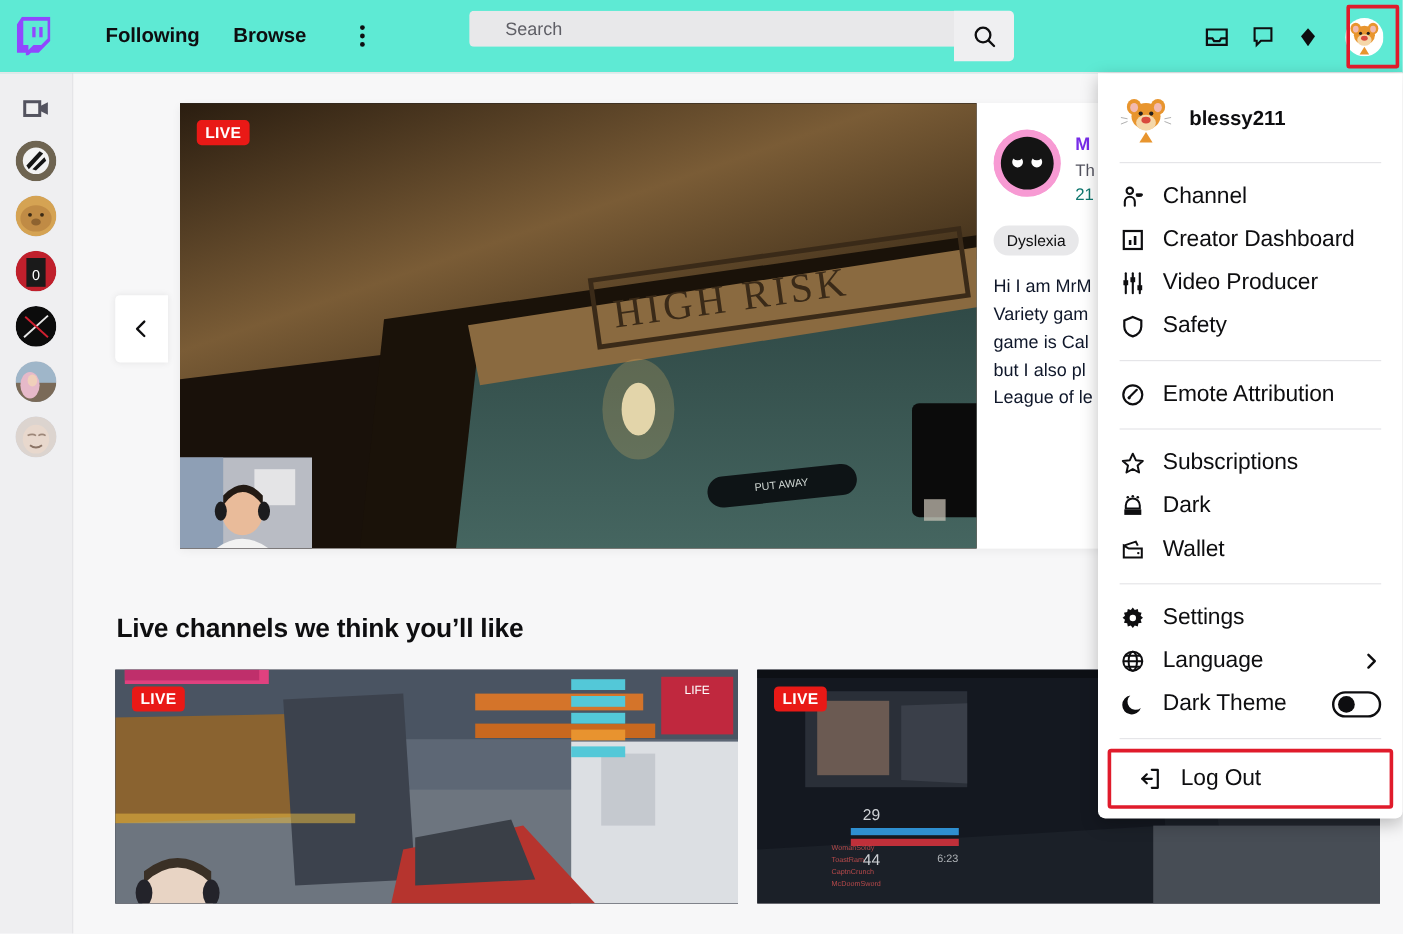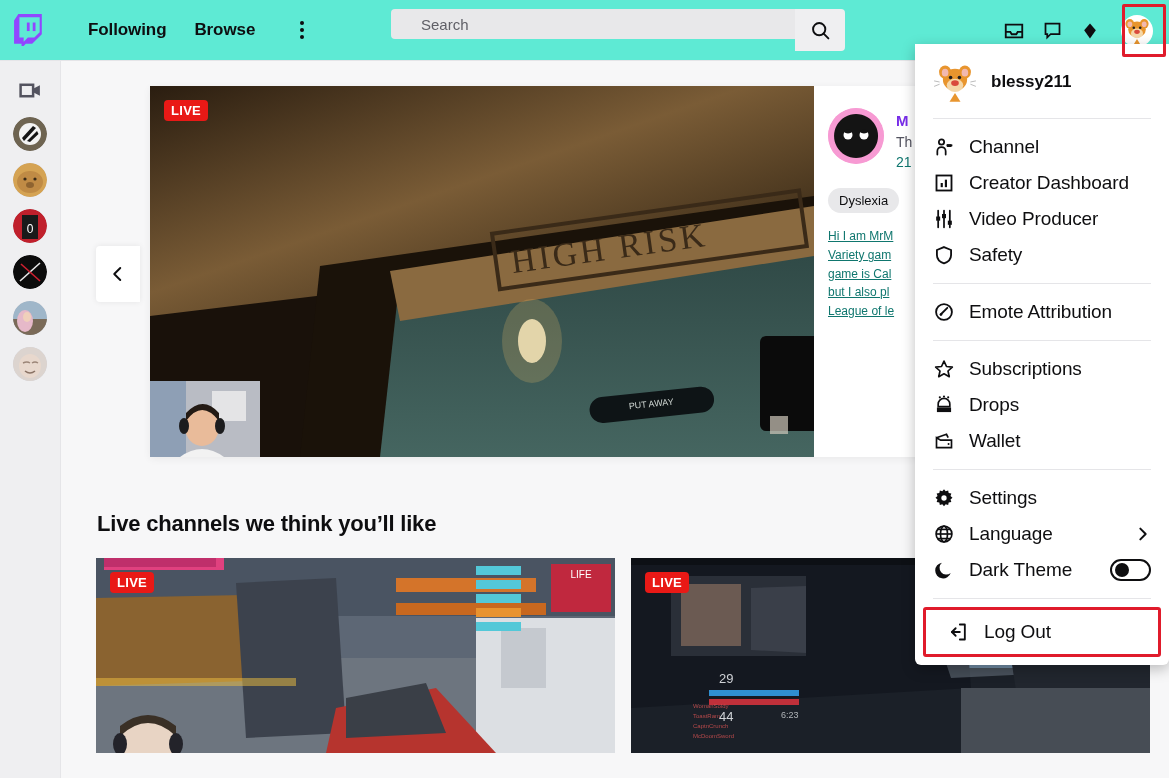--- a/index.html
+++ b/index.html
@@ -155,43 +155,42 @@
   .ch-name { color: #772ce8; font-weight: bold; font-size: 15px; }
   .ch-title { color: #53535f; font-size: 14px; }
   .ch-viewers { color: #0f766e; font-size: 14px; }
   .tag-pill {
     display: inline-block; margin-top: 16px;
     background: #e8e8ea; color: #0e0e10;
     font-size: 13px; padding: 5px 11px; border-radius: 14px;
     white-space: nowrap;
   }
   .ch-desc {
-    margin-top: 14px; font-size: 12px;
-    line-height: 1.55; color: #0f766e;
+    margin-top: 14px; font-size: 15px;
+    line-height: 1.55; color: #0f172a;
     white-space: pre-line;
-    text-decoration: underline;
   }
 
   .section-title {
     margin: 50px 0 0 36px;
     font-size: 22px; font-weight: bold; letter-spacing: -0.2px;
   }
   .card-row {
     display: flex; gap: 16px;
     margin: 21px 0 0 35px;
   }
   .vid-card { width: 519px; }
   .vid-thumb {
     position: relative; width: 519px; height: 195px;
     overflow: hidden; background: #21212b;
   }
 
   
   .dropdown {
-    position: absolute; right: 0px; top: 44px;
+    position: absolute; right: 0px; top: 61px;
     width: 254px;
     background: #ffffff;
     border-radius: 0 0 6px 6px;
     box-shadow: 0 4px 14px rgba(0,0,0,0.25);
     padding: 0 0 8px 0;
     z-index: 50;
   }
   .dd-head {
     display: flex; align-items: center; gap: 14px;
     padding: 16px 14px 14px 18px;
@@ -610,21 +609,21 @@
       <div class="dd-item">
         <span class="dd-ico">
           <svg width="20" height="20" viewBox="0 0 24 24" fill="none" stroke="#0e0e10" stroke-width="2">
             <circle cx="7" cy="2.8" r="1.3" fill="#0e0e10" stroke="none"></circle>
             <circle cx="12" cy="1.8" r="1.3" fill="#0e0e10" stroke="none"></circle>
             <circle cx="17" cy="2.8" r="1.3" fill="#0e0e10" stroke="none"></circle>
             <path d="M5 11 a7 7 0 0 1 14 0 v3 H5 Z"></path>
             <rect x="3.5" y="15" width="17" height="5.5" fill="#0e0e10" stroke="none"></rect>
           </svg>
         </span>
-        <span class="dd-label">Drops</span>
+        <span class="dd-label">Dark</span>
       </div>
       <div class="dd-item">
         <span class="dd-ico">
           <svg width="20" height="20" viewBox="0 0 24 24" fill="none" stroke="#0e0e10" stroke-width="2">
             <path d="M3 8 L3 20 H21 V11 H8 Z"></path>
             <path d="M3 8 L15 4 L17 8"></path>
             <circle cx="17.5" cy="15.5" r="1.2" fill="#0e0e10" stroke="none"></circle>
           </svg>
         </span>
         <span class="dd-label">Wallet</span>

